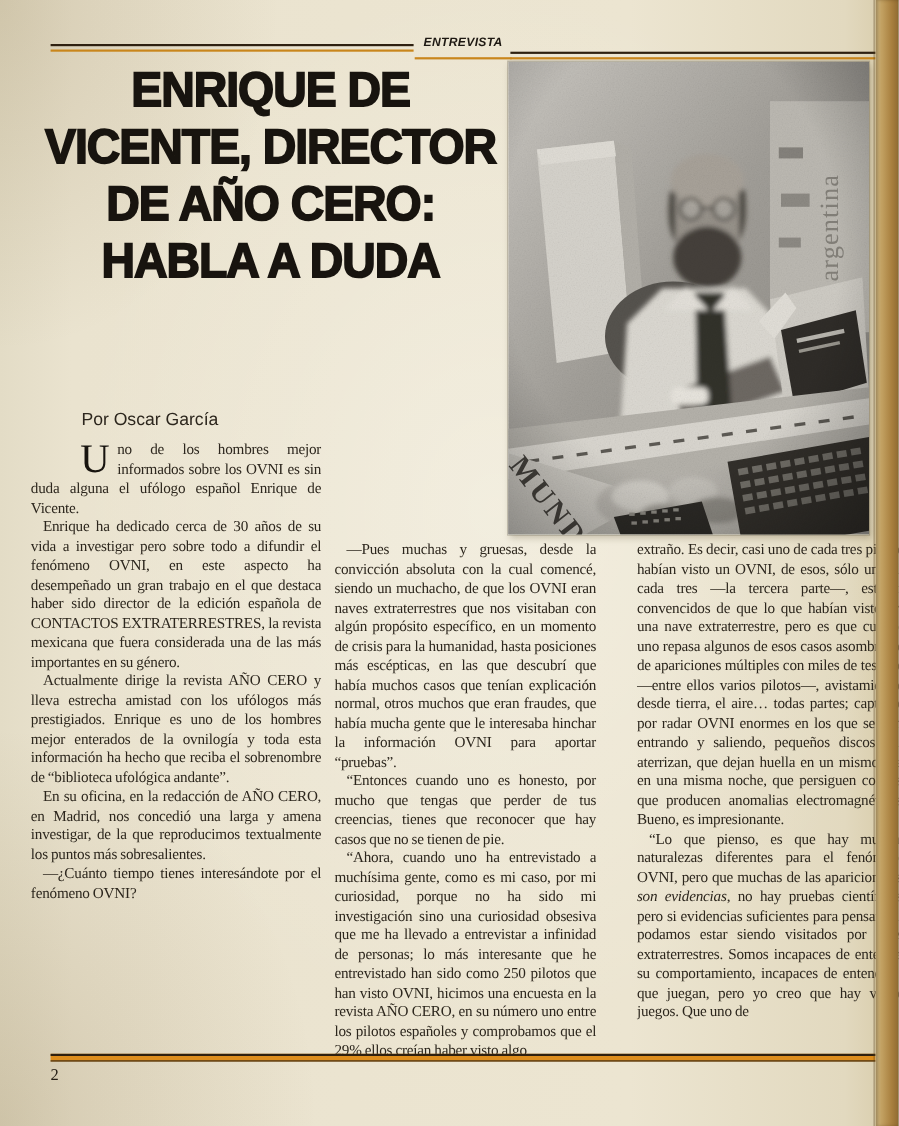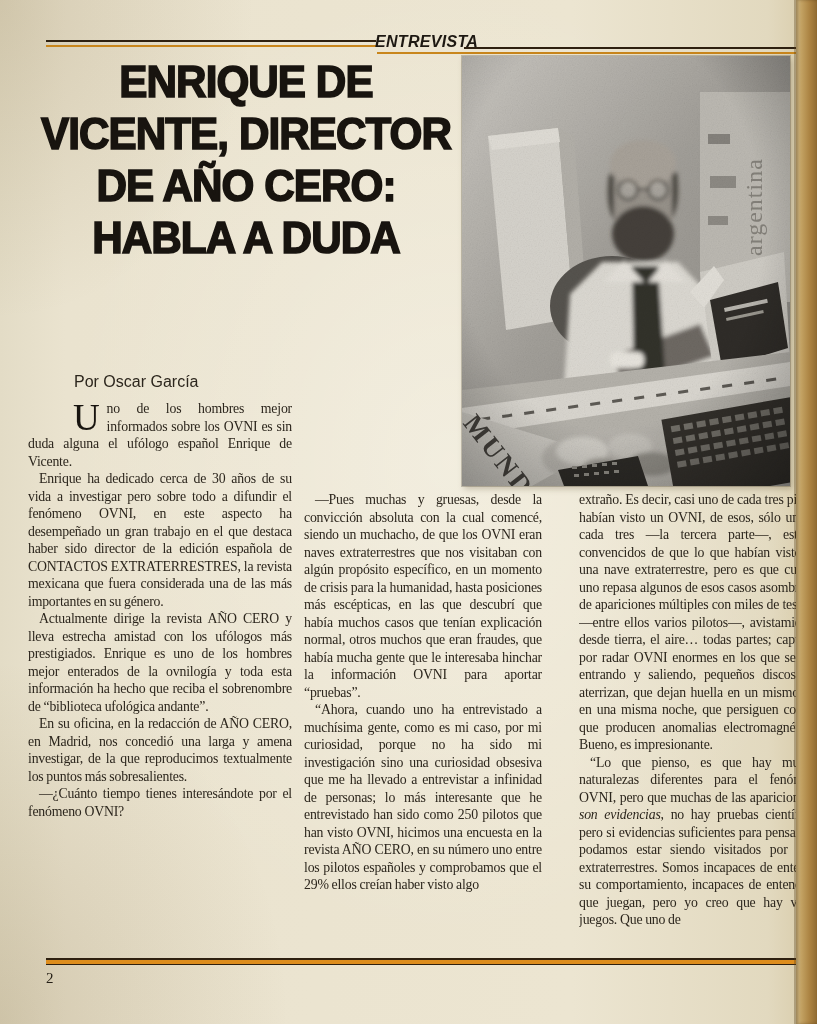--- a/index.html
+++ b/index.html
@@ -18,21 +18,21 @@
     background:linear-gradient(90deg,#d9c492 0%,#c3a263 25%,#a87f3e 70%,#8f6a31 100%);
     box-shadow:inset 2px 0 3px rgba(80,55,20,.45);}
   .edge-right-line{position:absolute;right:21px;top:0;width:2px;height:100%;background:rgba(90,65,25,.35);}
 
   
   .rule{position:absolute;height:3px;border-top:2.5px solid #2e2010;border-bottom:2.5px solid #c9861c;background:transparent;}
   .rule-top-left{left:46px;top:40px;width:330px;}
   .rule-top-right{left:464px;top:47px;width:332px;}
   .kicker{position:absolute;left:375px;top:33px;width:92px;text-align:center;
     font-family:"Liberation Sans",sans-serif;font-style:italic;font-weight:bold;
-    font-size:16px;letter-spacing:.3px;color:#1d1812;}
+    font-size:11px;letter-spacing:.3px;color:#1d1812;}
   .kicker-underline{position:absolute;left:377px;top:52px;width:88px;height:2px;background:#c9861c;}
 
   
   .headline{position:absolute;left:30px;top:56px;width:432px;text-align:center;
     font-family:"Liberation Sans",sans-serif;font-weight:bold;color:#18140f;
     font-size:44px;line-height:52px;letter-spacing:-1px;
     -webkit-text-stroke:1.6px #18140f;transform:scaleX(.96);transform-origin:50% 0;}
   .subtitle{position:absolute;left:26px;top:264px;width:440px;text-align:center;
     font-weight:bold;color:#e6952c;font-size:31px;line-height:36px;letter-spacing:.2px;}
 
@@ -245,20 +245,21 @@
 
   <div class="col col1">
       <p class="noindent"><span class="dropcap">U</span><span>no de los hombres mejor informados sobre los OVNI es sin duda alguna el ufólogo español Enrique de Vicente.</span></p>
       <p><span>Enrique ha dedicado cerca de 30 años de su vida a investigar pero sobre todo a difundir el fenómeno OVNI, en este aspecto ha desempeñado un gran trabajo en el que destaca haber sido director de la edición española de CONTACTOS EXTRATERRESTRES, la revista mexicana que fuera considerada una de las más importantes en su género.</span></p>
       <p><span>Actualmente dirige la revista AÑO CERO y lleva estrecha amistad con los ufólogos más prestigiados. Enrique es uno de los hombres mejor enterados de la ovnilogía y toda esta información ha hecho que reciba el sobrenombre de “biblioteca ufológica andante”.</span></p>
       <p><span>En su oficina, en la redacción de AÑO CERO, en Madrid, nos concedió una larga y amena investigar, de la que reproducimos textualmente los puntos más sobresalientes.</span></p>
       <p><span>—¿Cuánto tiempo tienes interesándote por el fenómeno OVNI?</span></p>
     </div>
   <div class="col col2">
       <p><span>—Pues muchas y gruesas, desde la convicción absoluta con la cual comencé, siendo un muchacho, de que los OVNI eran naves extraterrestres que nos visitaban con algún propósito específico, en un momento de crisis para la humanidad, hasta posiciones más escépticas, en las que descubrí que había muchos casos que tenían explicación normal, otros muchos que eran fraudes, que había mucha gente que le interesaba hinchar la información OVNI para aportar “pruebas”.</span></p>
+      <p><span>“Entonces cuando uno es honesto, por mucho que tengas que perder de tus creencias, tienes que reconocer que hay casos que no se tienen de pie.</span></p>
       <p><span>“Ahora, cuando uno ha entrevistado a muchísima gente, como es mi caso, por mi curiosidad, porque no ha sido mi investigación sino una curiosidad obsesiva que me ha llevado a entrevistar a infinidad de personas; lo más interesante que he entrevistado han sido como 250 pilotos que han visto OVNI, hicimos una encuesta en la revista AÑO CERO, en su número uno entre los pilotos españoles y comprobamos que el 29% ellos creían haber visto algo</span></p>
     </div>
   <div class="col col3">
       <p class="noindent"><span>extraño. Es decir, casi uno de cada tres pilotos habían visto un OVNI, de esos, sólo uno de cada tres —la tercera parte—, estaban convencidos de que lo que habían visto era una nave extraterrestre, pero es que cuando uno repasa algunos de esos casos asombrosos de apariciones múltiples con miles de testigos —entre ellos varios pilotos—, avistamientos desde tierra, el aire… todas partes; captados por radar OVNI enormes en los que se ven, entrando y saliendo, pequeños discos que aterrizan, que dejan huella en un mismo día, en una misma noche, que persiguen coches, que producen anomalias electromagnéticas. Bueno, es impresionante.</span></p>
       <p><span>“Lo que pienso, es que hay muchas naturalezas diferentes para el fenómeno OVNI, pero que muchas de las apariciones </span><em>si son evidencias</em><span>, no hay pruebas científicas, pero si evidencias suficientes para pensar que podamos estar siendo visitados por seres extraterrestres. Somos incapaces de entender su comportamiento, incapaces de entender a que juegan, pero yo creo que hay varios juegos. Que uno de</span></p>
     </div>
 
   <div class="rule-bottom"></div>
   <div class="pageno">2</div>
 

